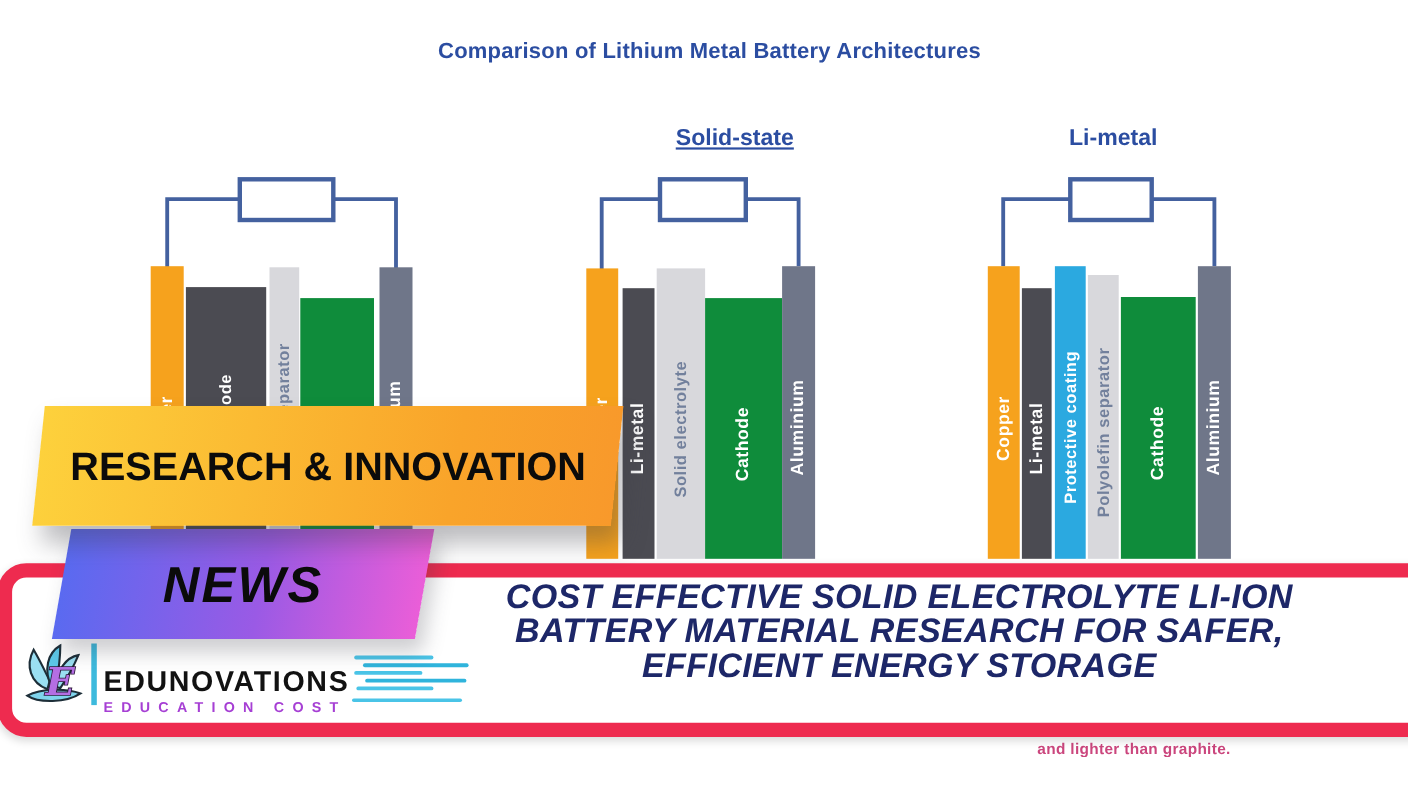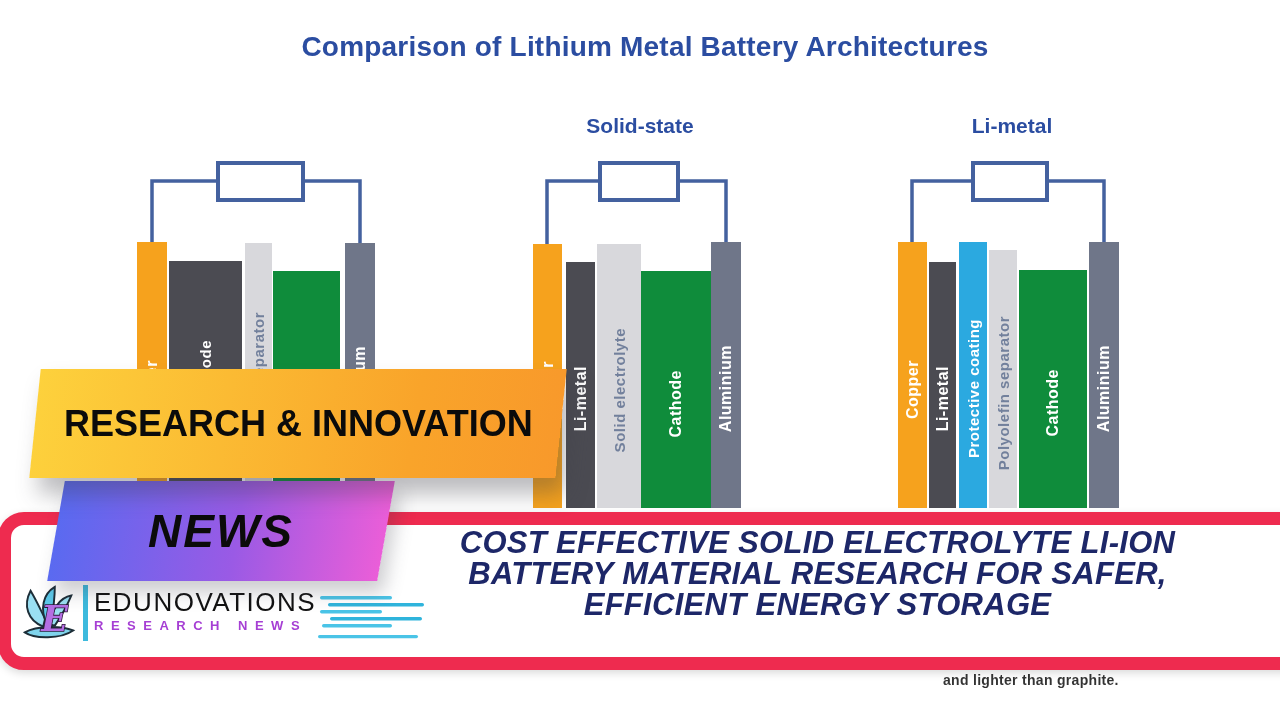--- a/index.html
+++ b/index.html
@@ -18,28 +18,28 @@
   body{background:#e9e9e9;font-family:"Liberation Sans", sans-serif;}
   .stage{
     position:relative;width:1280px;height:720px;background:#ffffff;
     overflow:hidden;margin:0 auto;
   }
 
   
   .figure{position:absolute;inset:0;z-index:1;filter:blur(0.4px);}
   .fig-title{
     position:absolute;left:245px;top:30px;width:800px;text-align:center;
-    color:var(--titleblue);font-weight:bold;font-size:28px;line-height:34px;letter-spacing:.2px;
+    color:var(--titleblue);font-weight:bold;font-size:20px;line-height:34px;letter-spacing:.2px;
   }
   .cell-name{
     position:absolute;top:114px;width:200px;text-align:center;
     color:var(--titleblue);font-weight:bold;font-size:21px;
   }
   #name-b1{left:165px;}
-  #name-b2{left:540px;}
+  #name-b2{left:568px;text-decoration:underline;}
   #name-b3{left:912px;}
 
   .circuit{position:absolute;}
   #circ-b1{left:138px;top:158px;width:236px;height:92px;}
   #circ-b2{left:538px;top:158px;width:200px;height:92px;}
   #circ-b3{left:900px;top:158px;width:212px;height:92px;}
 
   .bar{
     position:absolute;display:flex;align-items:center;justify-content:center;overflow:hidden;
   }
@@ -65,42 +65,42 @@
 
   #b3a{left:898px;top:242px;width:29px;height:266px;background:var(--copper);}
   #b3b{left:929px;top:262px;width:27px;height:246px;background:var(--dark);}
   #b3c{left:959px;top:242px;width:28px;height:266px;background:var(--cblue);}
   #b3d{left:989px;top:250px;width:28px;height:258px;background:var(--lgray);}
   #b3e{left:1019px;top:270px;width:68px;height:238px;background:var(--green);}
   #b3f{left:1089px;top:242px;width:30px;height:266px;background:var(--slate);}
 
   .footnote{
     position:absolute;left:943px;top:672px;font-size:14px;font-weight:600;
-    color:#000000;opacity:.8;filter:blur(.5px);letter-spacing:.3px;
+    color:#be185d;opacity:.8;filter:blur(.5px);letter-spacing:.3px;
   }
 
   
   .frame{
     position:absolute;left:-2px;top:512px;width:1312px;height:158px;z-index:2;
     background:#ffffff;border:13px solid var(--red);border-radius:26px 0 0 26px;
     box-shadow:0 3px 8px rgba(0,0,0,.15);box-sizing:border-box;
   }
 
   .headline{
     position:absolute;left:425px;top:527px;width:785px;z-index:3;
     color:var(--navy);font-weight:bold;font-style:italic;
     font-size:31px;line-height:31px;text-align:center;letter-spacing:.3px;
   }
 
   
   .logo{position:absolute;left:18px;top:582px;z-index:3;display:flex;align-items:flex-start;}
   .logo-icon{width:62px;height:62px;}
   .logo-divider{width:5px;height:56px;background:#3DBADD;margin:3px 6px 0 3px;}
   .logo-text{padding-top:7px;}
-  .logo-brand{font-size:26px;font-weight:normal;letter-spacing:1.5px;color:#121212;line-height:26px;}
+  .logo-brand{font-size:26px;font-weight:bold;letter-spacing:1.5px;color:#121212;line-height:26px;margin-top:17px;}
   .logo-tagline{margin-top:3px;font-size:13px;font-weight:bold;letter-spacing:7.5px;color:#A63FD4;}
   .speed-lines{width:112px;height:58px;margin:6px 0 0 2px;}
 
   
   .banner{position:absolute;display:flex;align-items:center;box-sizing:border-box;}
   .banner-research{
     left:35px;top:369px;width:526px;height:109px;z-index:5;
     transform:skewX(-6deg);
     background:linear-gradient(93deg,#FDD13C 0%,#F9A42A 72%,#F8992B 100%);
     box-shadow:10px 16px 22px rgba(60,60,70,.35);
@@ -214,21 +214,21 @@
     <svg class="logo-icon" viewBox="0 0 64 64">
       <path d="M26 46 C10 40 5 24 13 9 C20 21 24 30 28 38 Z" fill="#9ADFF2" stroke="#1D2E38" stroke-width="2"></path>
       <path d="M30 44 C22 28 26 12 38 5 C38 19 36 31 34 42 Z" fill="#5CC8E8" stroke="#1D2E38" stroke-width="2"></path>
       <path d="M34 44 C34 28 44 16 55 14 C50 26 44 36 38 45 Z" fill="#9ADFF2" stroke="#1D2E38" stroke-width="2"></path>
       <path d="M7 52 C20 45 44 45 57 50 C44 59 17 59 7 52 Z" fill="#7FD4EC" stroke="#1D2E38" stroke-width="2"></path>
       <text x="24" y="51" font-family="DejaVu Serif, serif" font-style="italic" font-weight="bold" font-size="36" fill="#B46EE3" stroke="#2B1838" stroke-width="1.6" paint-order="stroke">E</text>
     </svg>
     <div class="logo-divider"></div>
     <div class="logo-text">
       <div class="logo-brand">EDUNOVATIONS</div>
-      <div class="logo-tagline">RESEARCH NEWS</div>
+      <div class="logo-tagline">EDUCATION COST</div>
     </div>
     <svg class="speed-lines" viewBox="0 0 112 58">
       <rect x="2" y="8" width="72" height="3.5" rx="1.7" fill="#4AC4E7"></rect>
       <rect x="10" y="15" width="96" height="3.5" rx="1.7" fill="#2FB4DC"></rect>
       <rect x="2" y="22" width="62" height="3.5" rx="1.7" fill="#4AC4E7"></rect>
       <rect x="12" y="29" width="92" height="3.5" rx="1.7" fill="#2FB4DC"></rect>
       <rect x="4" y="36" width="70" height="3.5" rx="1.7" fill="#4AC4E7"></rect>
       <rect x="0" y="47" width="100" height="3.2" rx="1.6" fill="#4AC4E7"></rect>
     </svg>
   </div>

